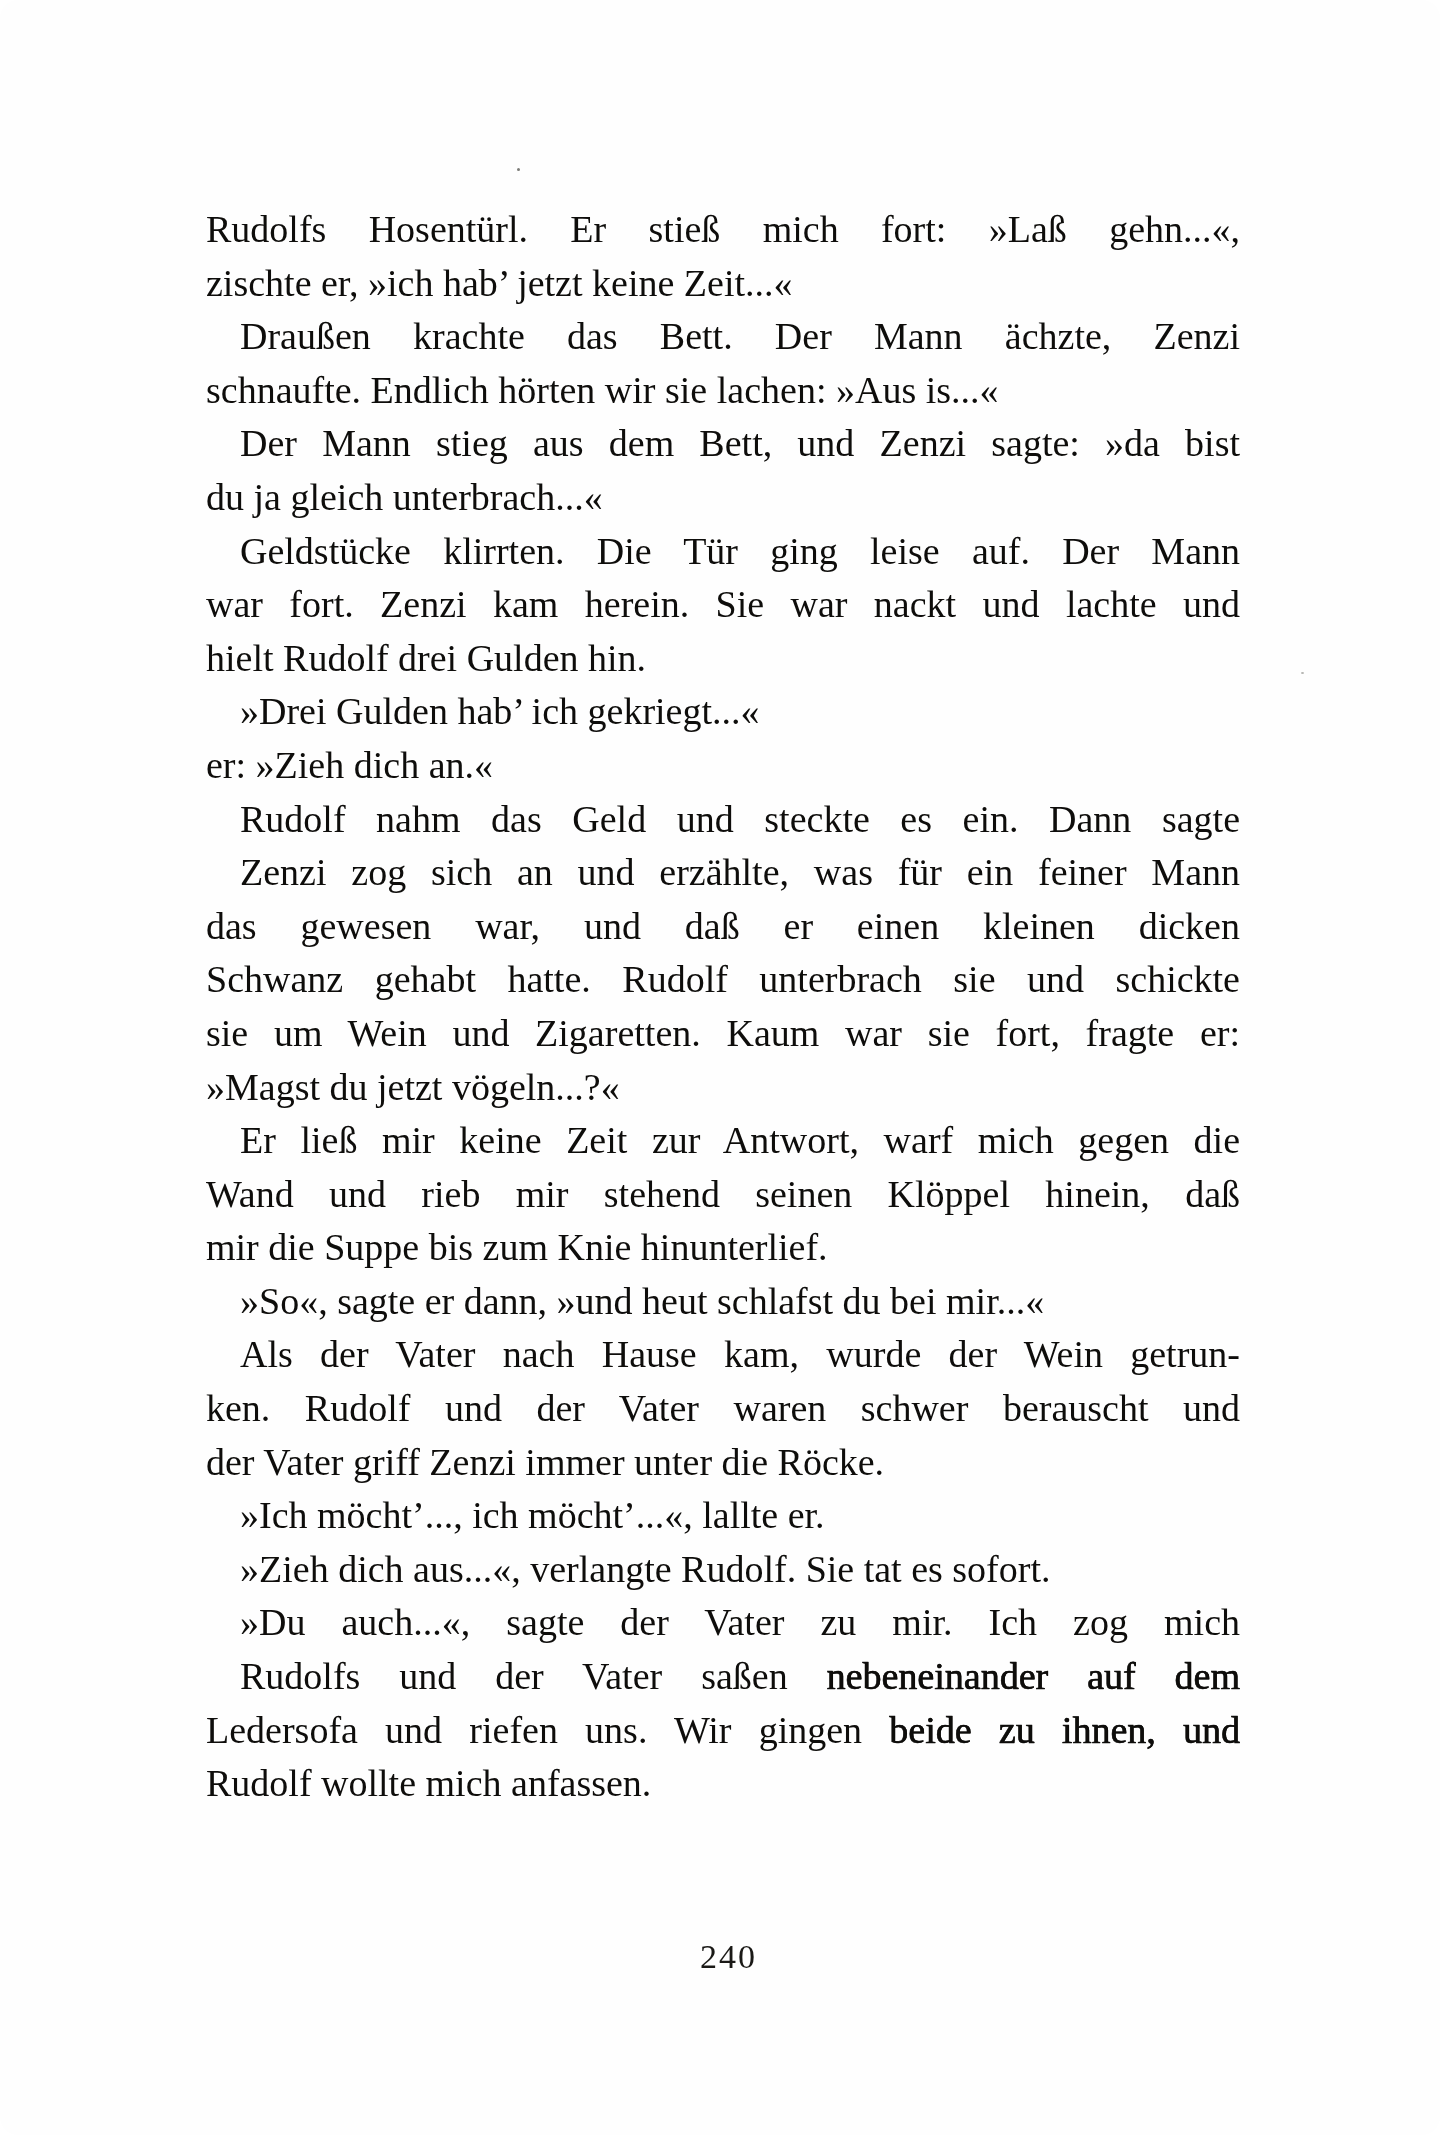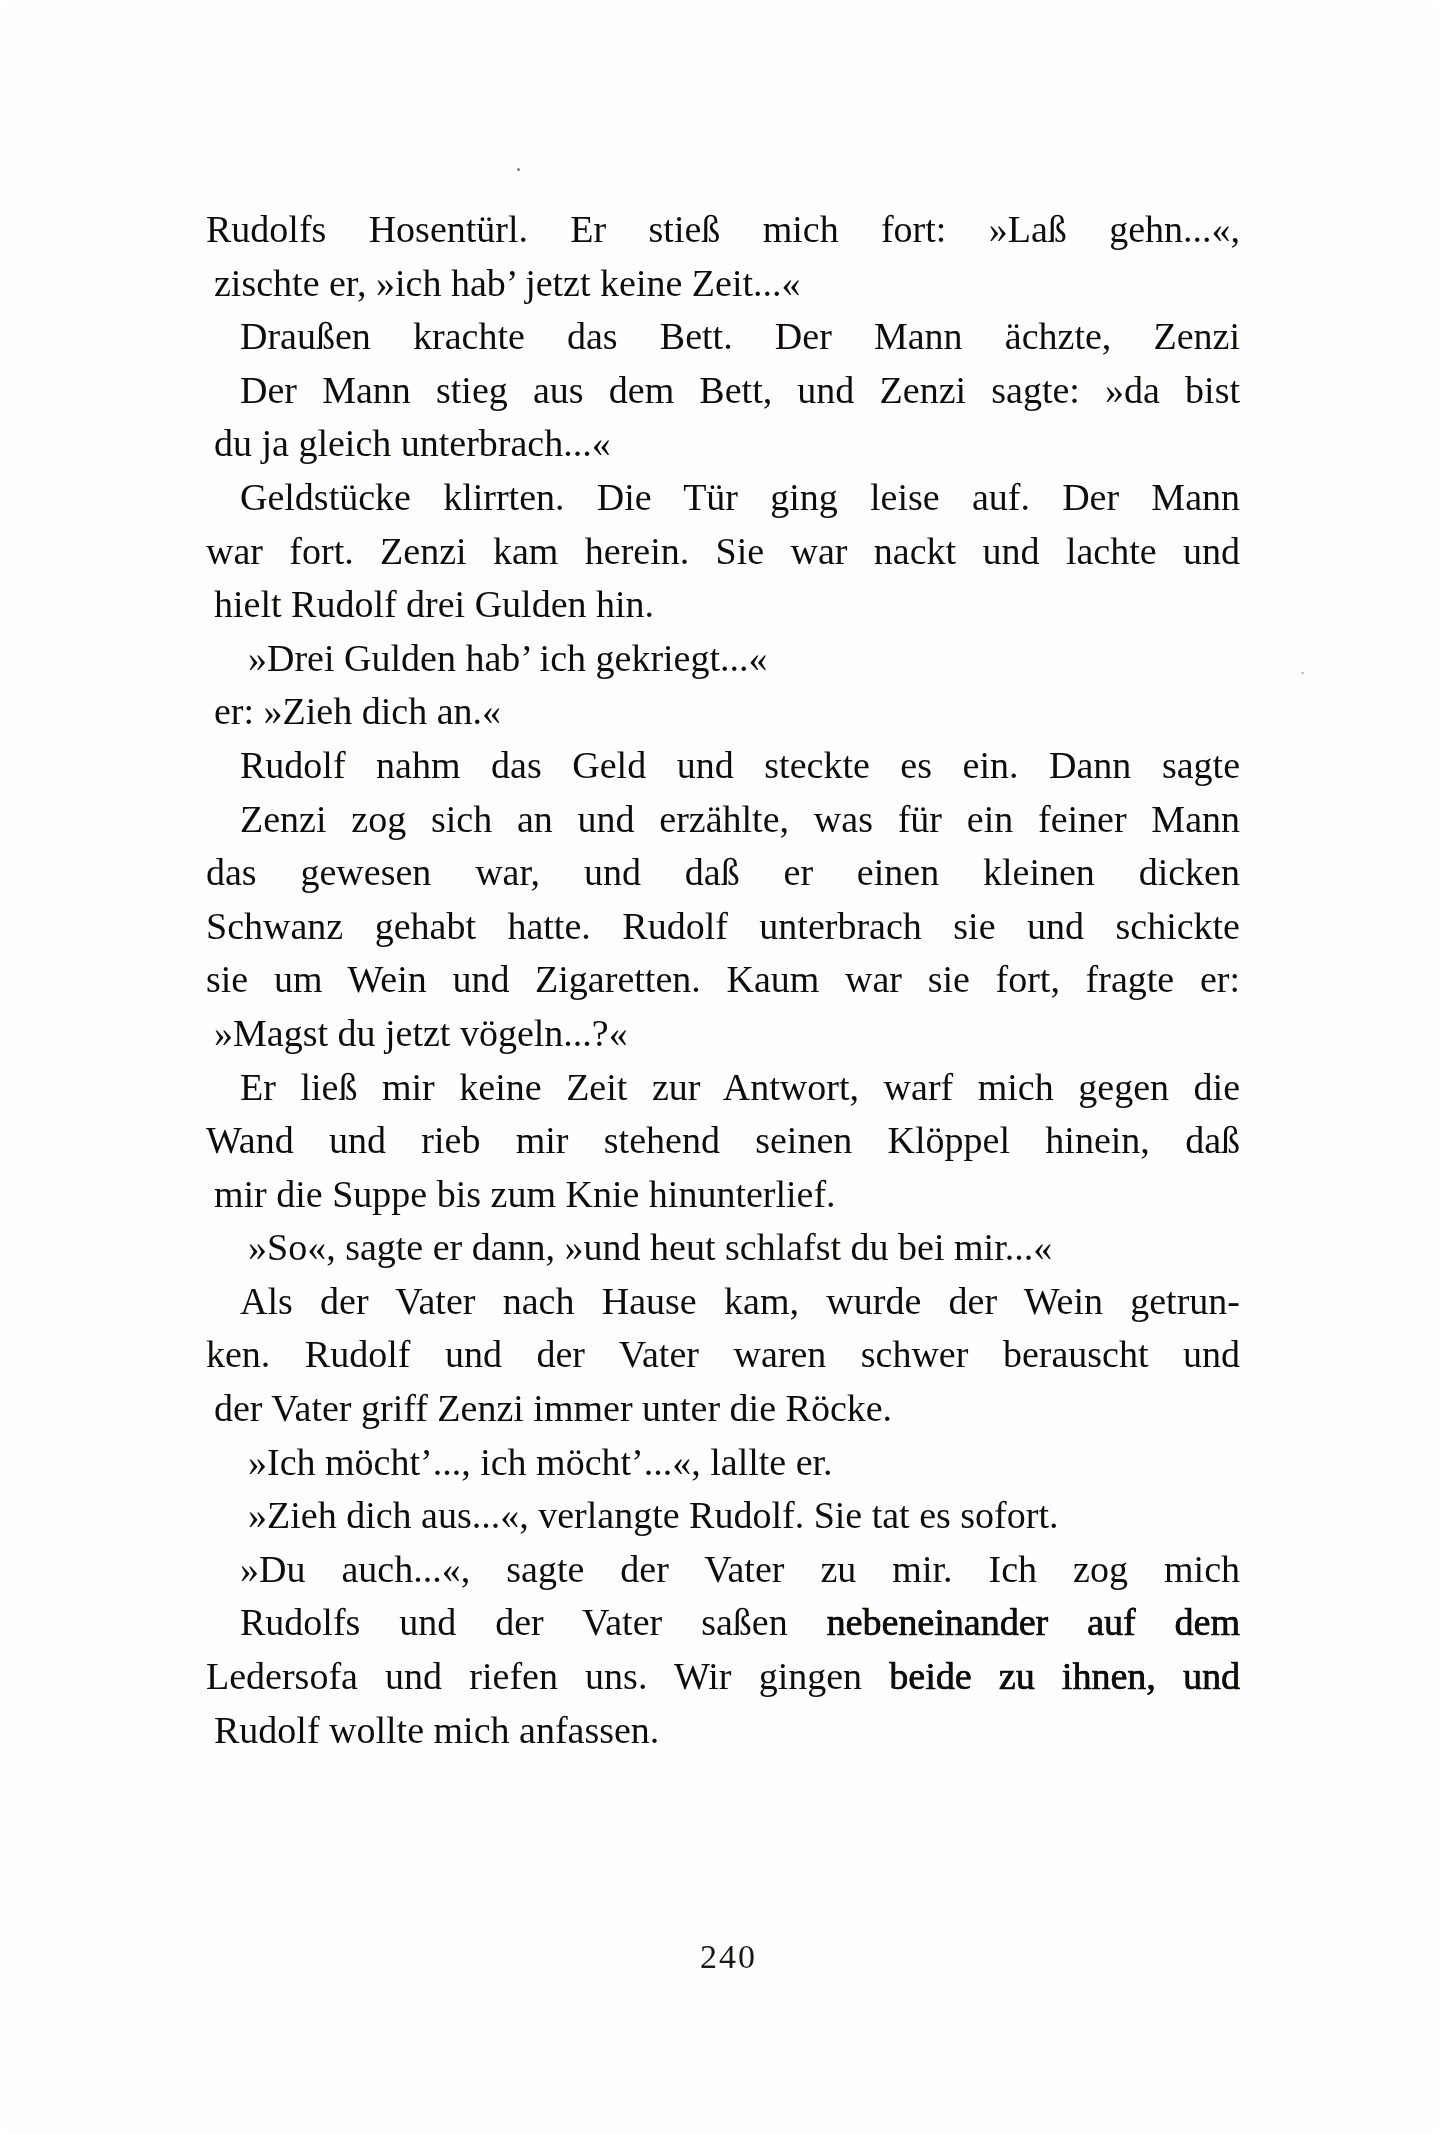--- a/index.html
+++ b/index.html
@@ -25,21 +25,20 @@
     font-size: 38px;
     line-height: 53.6px;
   }
   .line {
     text-align: justify;
     text-align-last: justify;
     white-space: normal;
   }
   .line.last {
     text-align-last: left;
-    margin-left: 8px;
   }
   .line.indent {
     padding-left: 34px;
   }
   .ink {
     -webkit-text-stroke: 0.55px currentColor;
     text-shadow: 0.3px 0 0 currentColor;
   }
   .page-number {
     position: absolute;
@@ -60,20 +59,21 @@
   .speck-2 { left: 1301px; top: 672px; width: 3px; height: 2px; opacity: 0.45; }
 </style>
 </head>
 <body>
 
 <div class="page">
   <div class="text-block" id="text-block">
       <div class="line"><span class="">Rudolfs Hosentürl. Er stieß mich fort: »Laß gehn...«,</span></div>
       <div class="line last"><span class="">zischte er, »ich hab’ jetzt keine Zeit...«</span></div>
       <div class="line indent"><span class="">Draußen krachte das Bett. Der Mann ächzte, Zenzi</span></div>
+      <div class="line last"><span class="">schnaufte. Endlich hörten wir sie lachen: »Aus is...«</span></div>
       <div class="line indent"><span class="">Der Mann stieg aus dem Bett, und Zenzi sagte: »da bist</span></div>
       <div class="line last"><span class="">du ja gleich unterbrach...«</span></div>
       <div class="line indent"><span class="">Geldstücke klirrten. Die Tür ging leise auf. Der Mann</span></div>
       <div class="line"><span class="">war fort. Zenzi kam herein. Sie war nackt und lachte und</span></div>
       <div class="line last"><span class="">hielt Rudolf drei Gulden hin.</span></div>
       <div class="line indent last"><span class="">»Drei Gulden hab’ ich gekriegt...«</span></div>
       <div class="line last"><span class="">er: »Zieh dich an.«</span></div>
       <div class="line indent"><span class="">Rudolf nahm das Geld und steckte es ein. Dann sagte</span></div>
       <div class="line indent"><span class="">Zenzi zog sich an und erzählte, was für ein feiner Mann</span></div>
       <div class="line"><span class="">das gewesen war, und daß er einen kleinen dicken</span></div>

